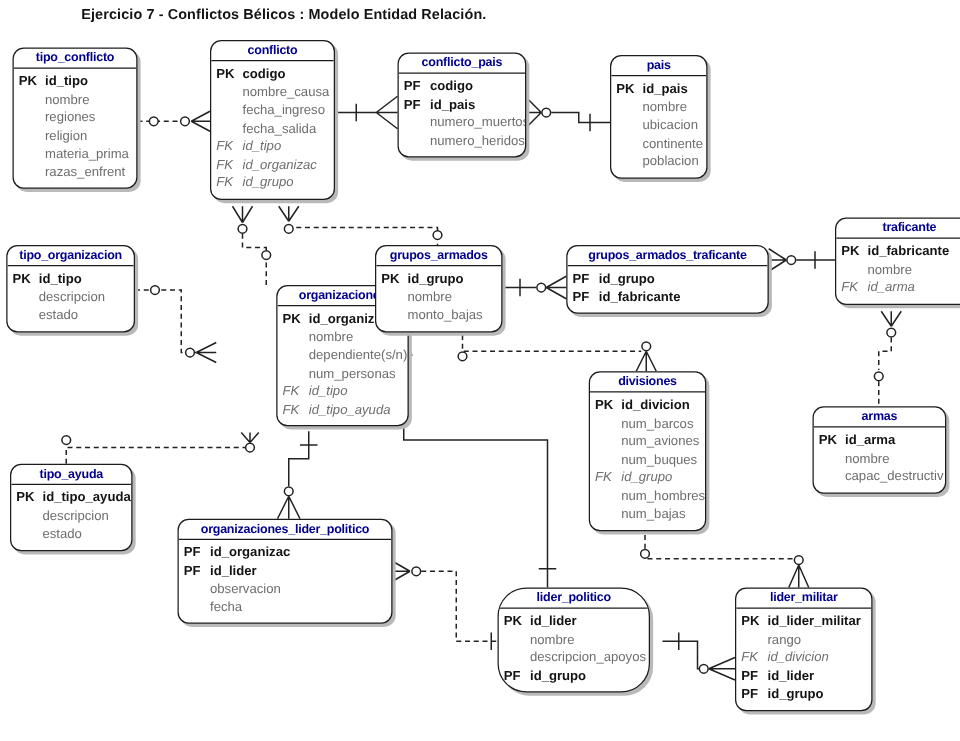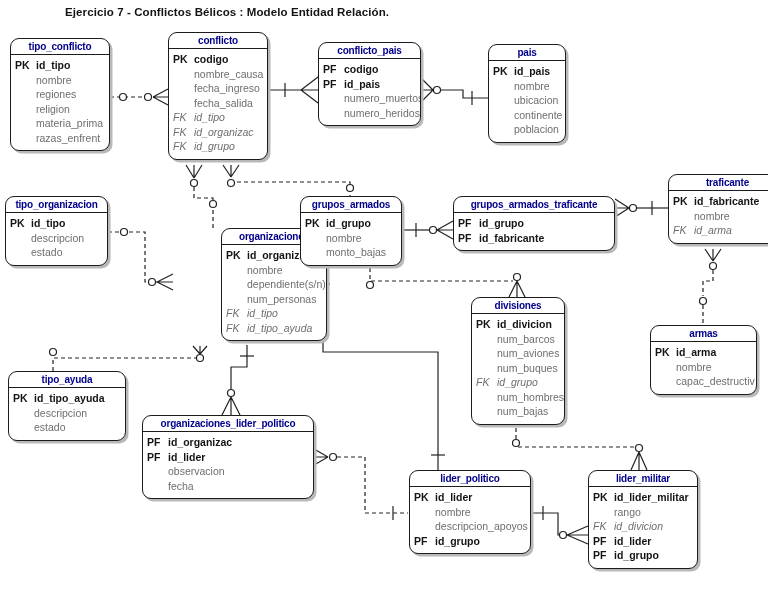--- a/index.html
+++ b/index.html
@@ -239,38 +239,38 @@
       </div>
     </div>
     <div class="entity" style="left: 650px; top: 325px; width: 107px;">
       <div class="entity-title">armas</div>
       <div class="entity-body">
         <div class="attr-row pk"><span class="key-label">PK</span><span class="attr-name">id_arma</span></div>
         <div class="attr-row plain"><span class="key-label"></span><span class="attr-name">nombre</span></div>
         <div class="attr-row plain"><span class="key-label"></span><span class="attr-name">capac_destructiv</span></div>
       </div>
     </div>
-    <div class="entity" style="left: 8px; top: 371px; width: 118px;">
+    <div class="entity" style="left: 8px; top: 371px; width: 98px;">
       <div class="entity-title">tipo_ayuda</div>
       <div class="entity-body">
         <div class="attr-row pk"><span class="key-label">PK</span><span class="attr-name">id_tipo_ayuda</span></div>
         <div class="attr-row plain"><span class="key-label"></span><span class="attr-name">descripcion</span></div>
         <div class="attr-row plain"><span class="key-label"></span><span class="attr-name">estado</span></div>
       </div>
     </div>
     <div class="entity" style="left: 142px; top: 415px; width: 172px;">
       <div class="entity-title">organizaciones_lider_politico</div>
       <div class="entity-body">
         <div class="attr-row pf"><span class="key-label">PF</span><span class="attr-name">id_organizac</span></div>
         <div class="attr-row pf"><span class="key-label">PF</span><span class="attr-name">id_lider</span></div>
         <div class="attr-row plain"><span class="key-label"></span><span class="attr-name">observacion</span></div>
         <div class="attr-row plain"><span class="key-label"></span><span class="attr-name">fecha</span></div>
       </div>
     </div>
-    <div class="entity" style="left: 409px; top: 470px; width: 122px;">
+    <div class="entity" style="left: 398px; top: 470px; width: 122px; border-radius: 23px;">
       <div class="entity-title">lider_politico</div>
       <div class="entity-body">
         <div class="attr-row pk"><span class="key-label">PK</span><span class="attr-name">id_lider</span></div>
         <div class="attr-row plain"><span class="key-label"></span><span class="attr-name">nombre</span></div>
         <div class="attr-row plain"><span class="key-label"></span><span class="attr-name">descripcion_apoyos</span></div>
         <div class="attr-row pf"><span class="key-label">PF</span><span class="attr-name">id_grupo</span></div>
       </div>
     </div>
     <div class="entity" style="left: 588px; top: 470px; width: 110px;">
       <div class="entity-title">lider_militar</div>

